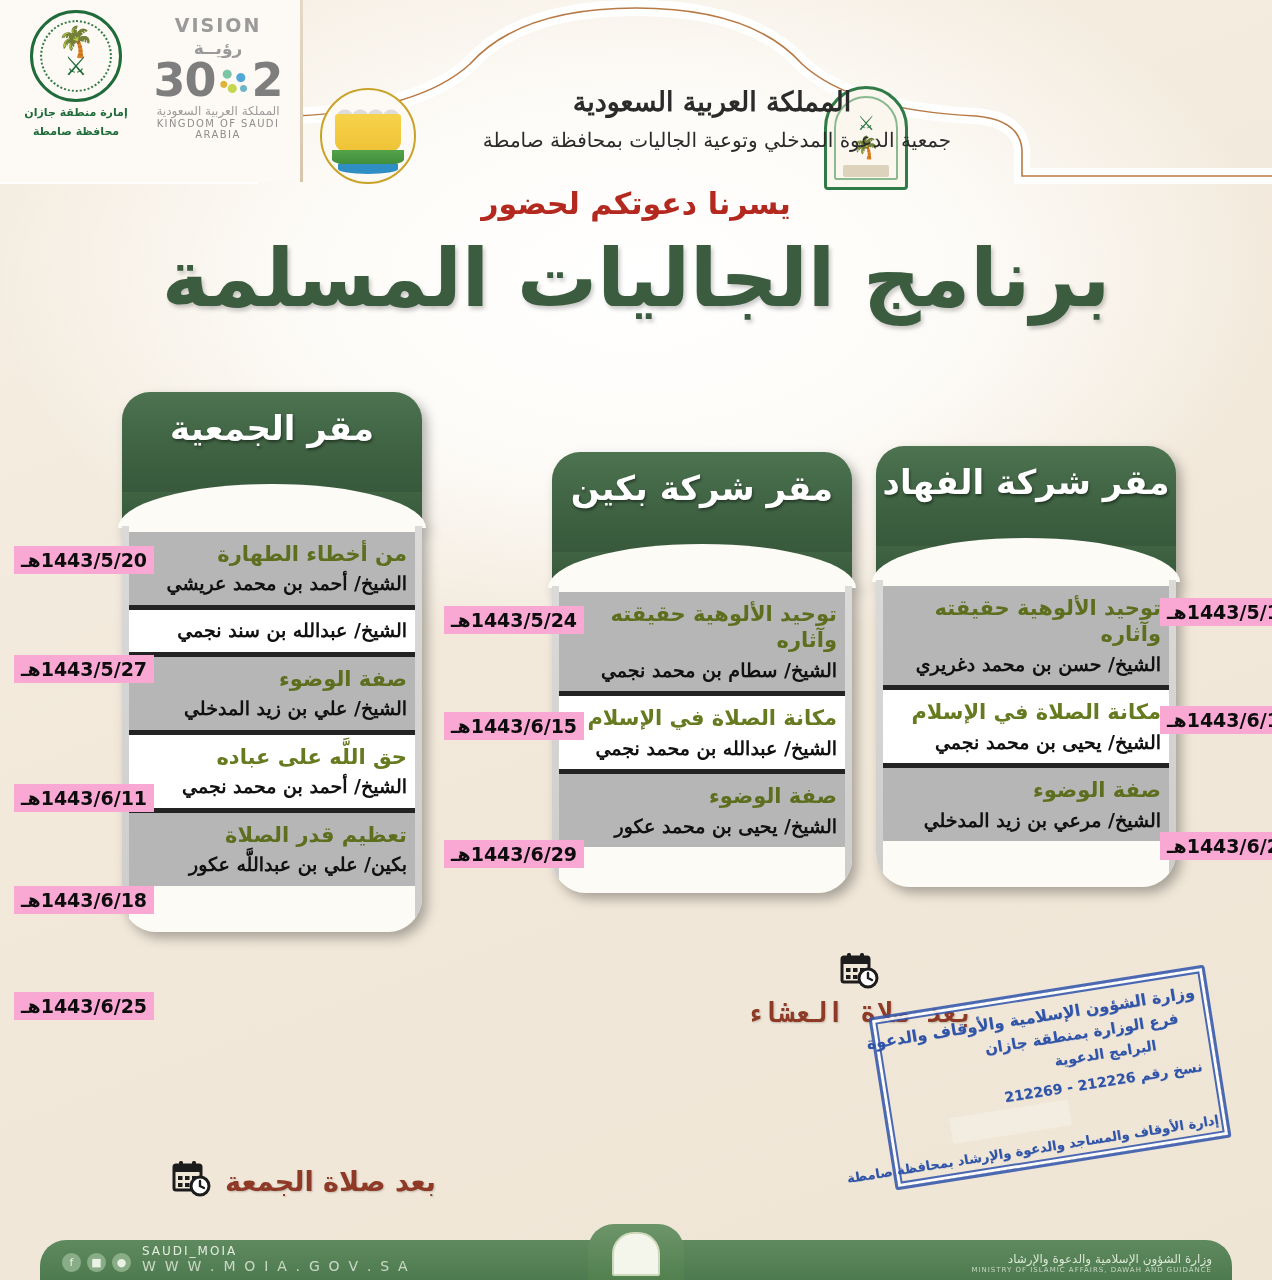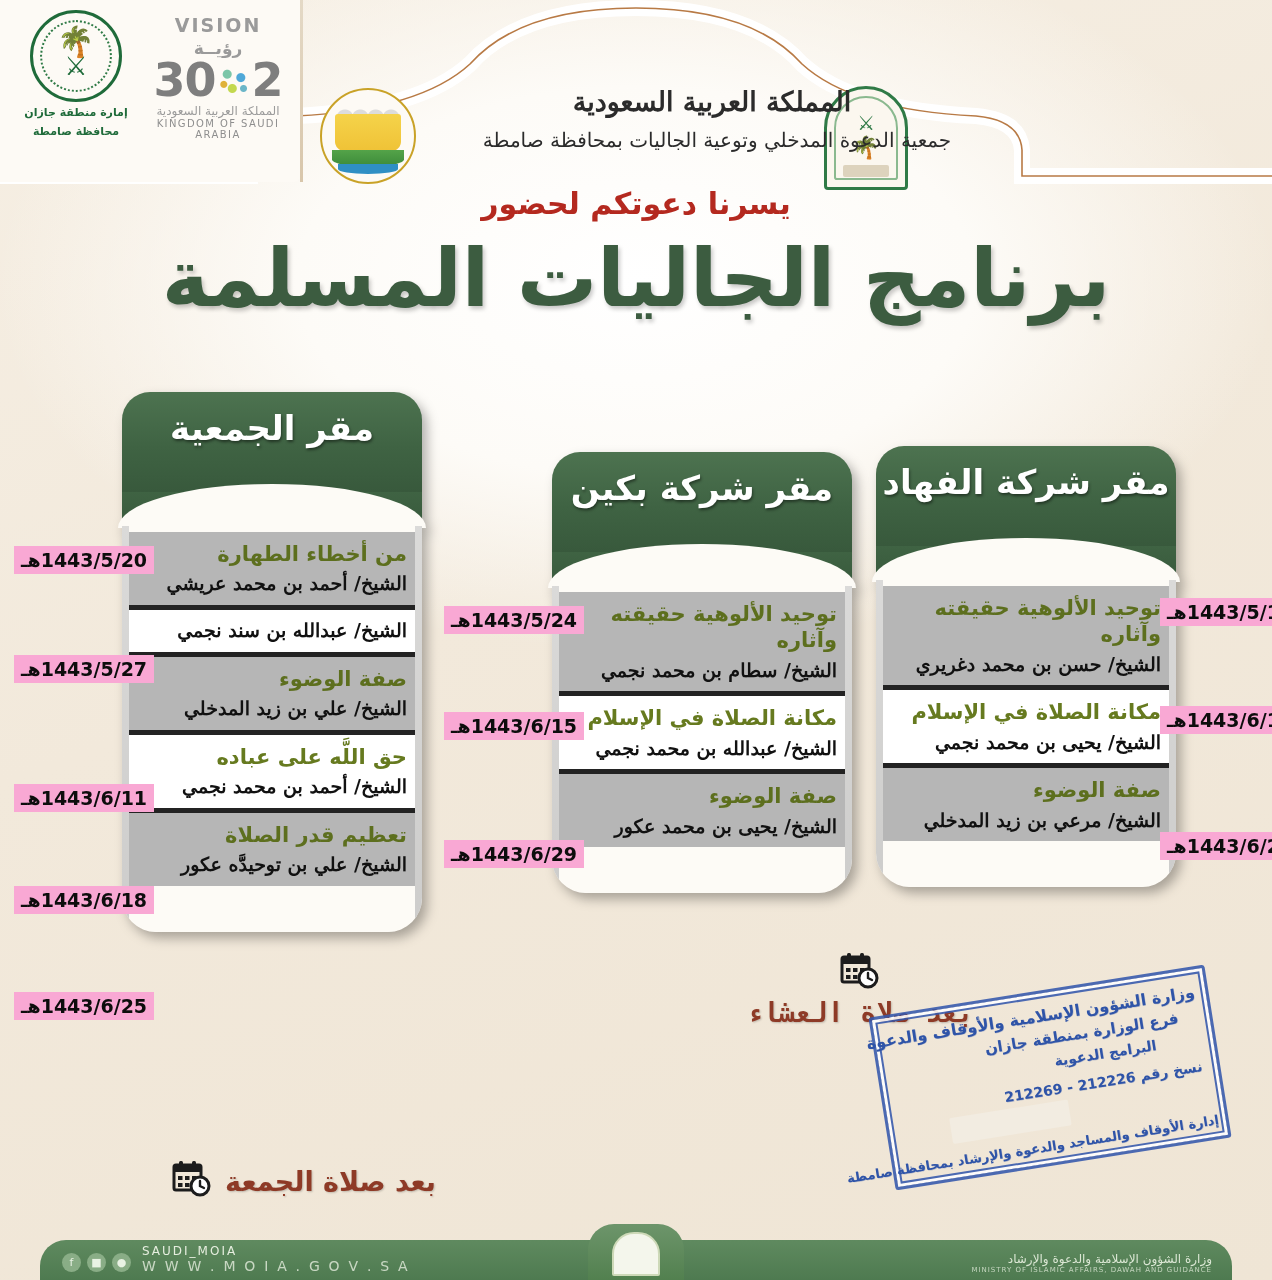--- a/index.html
+++ b/index.html
@@ -408,21 +408,21 @@
     <div class="lecture grey">
       <div class="lec-title">صفة الوضوء</div>
       <div class="lec-sheikh">الشيخ/ علي بن زيد المدخلي</div>
     </div>
     <div class="lecture white">
       <div class="lec-title">حق اللَّه على عباده</div>
       <div class="lec-sheikh">الشيخ/ أحمد بن محمد نجمي</div>
     </div>
     <div class="lecture grey" style="border-bottom:none;">
       <div class="lec-title">تعظيم قدر الصلاة</div>
-      <div class="lec-sheikh">الشيخ/ علي بن توحيدَّه عكور</div>
+      <div class="lec-sheikh">بكين/ علي بن عبداللَّه عكور</div>
     </div>
     <div class="shield-foot"></div>
   </div>
 </div>
 
 <div class="date-chip" style="left:14px; top:546px;">1443/5/20هـ</div>
 <div class="date-chip" style="left:14px; top:655px;">1443/5/27هـ</div>
 <div class="date-chip" style="left:14px; top:784px;">1443/6/11هـ</div>
 <div class="date-chip" style="left:14px; top:886px;">1443/6/18هـ</div>
 <div class="date-chip" style="left:14px; top:992px;">1443/6/25هـ</div>

